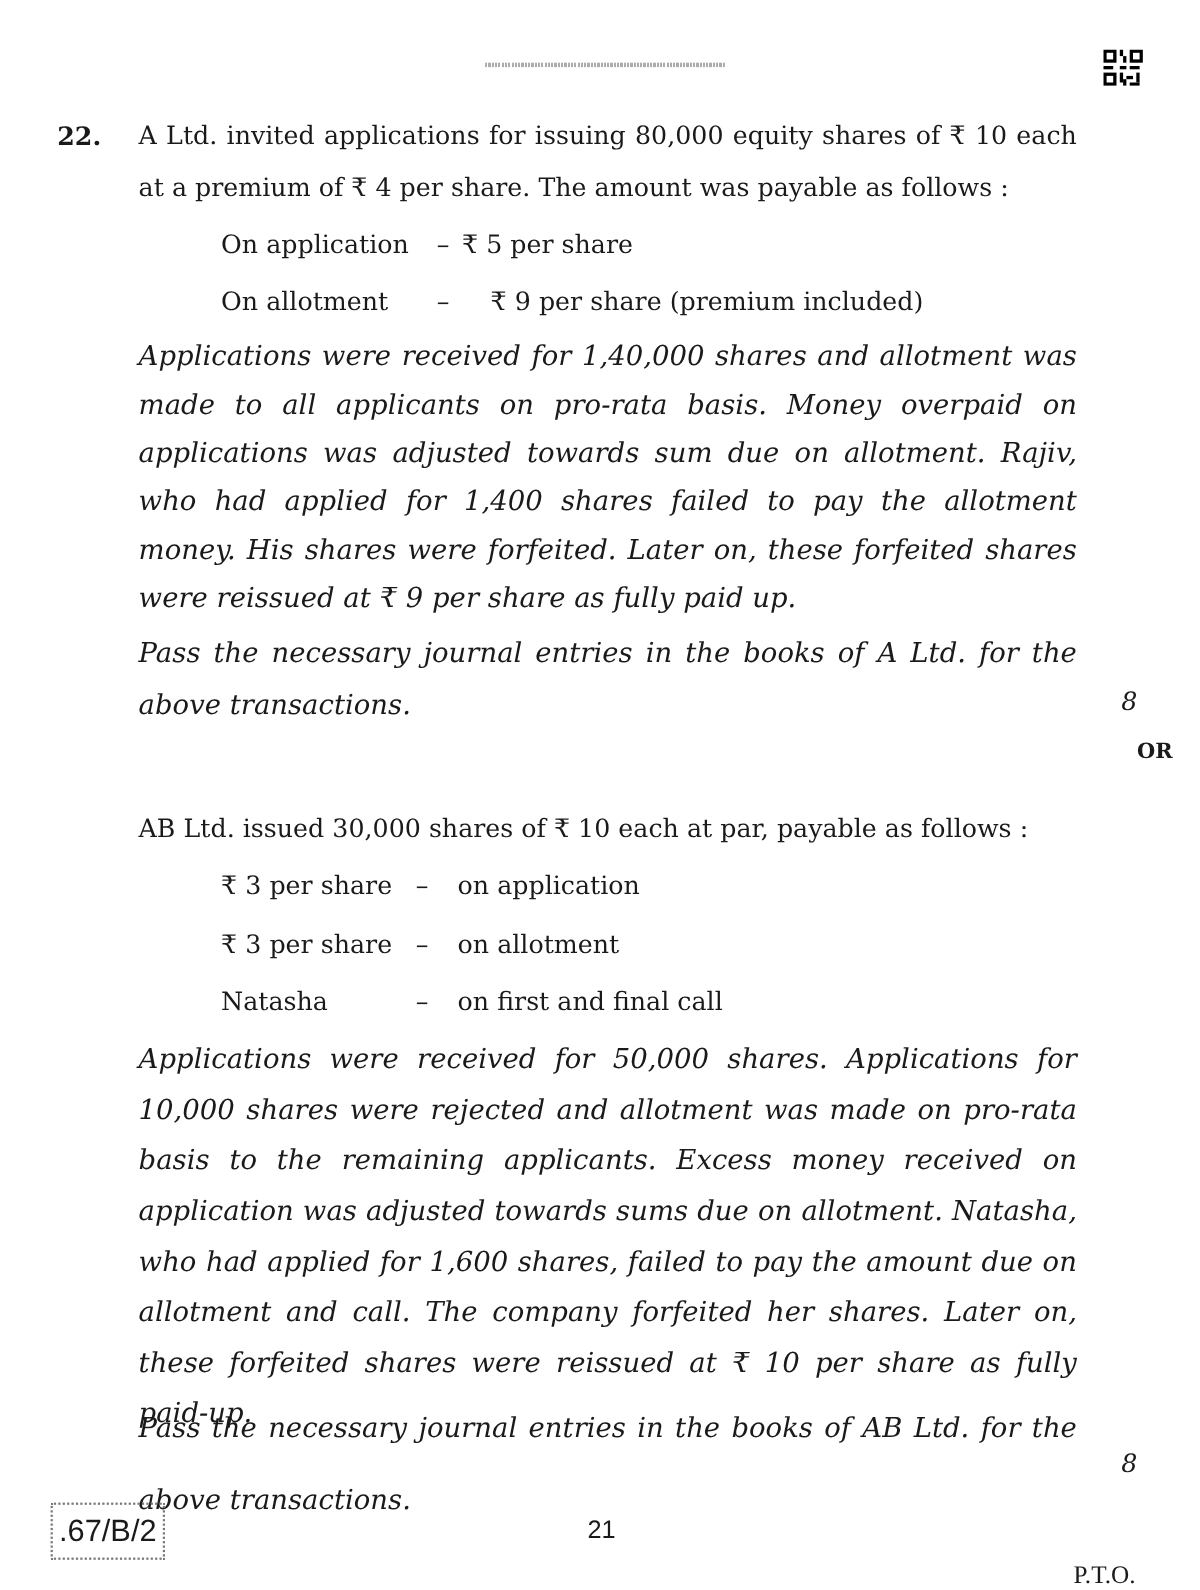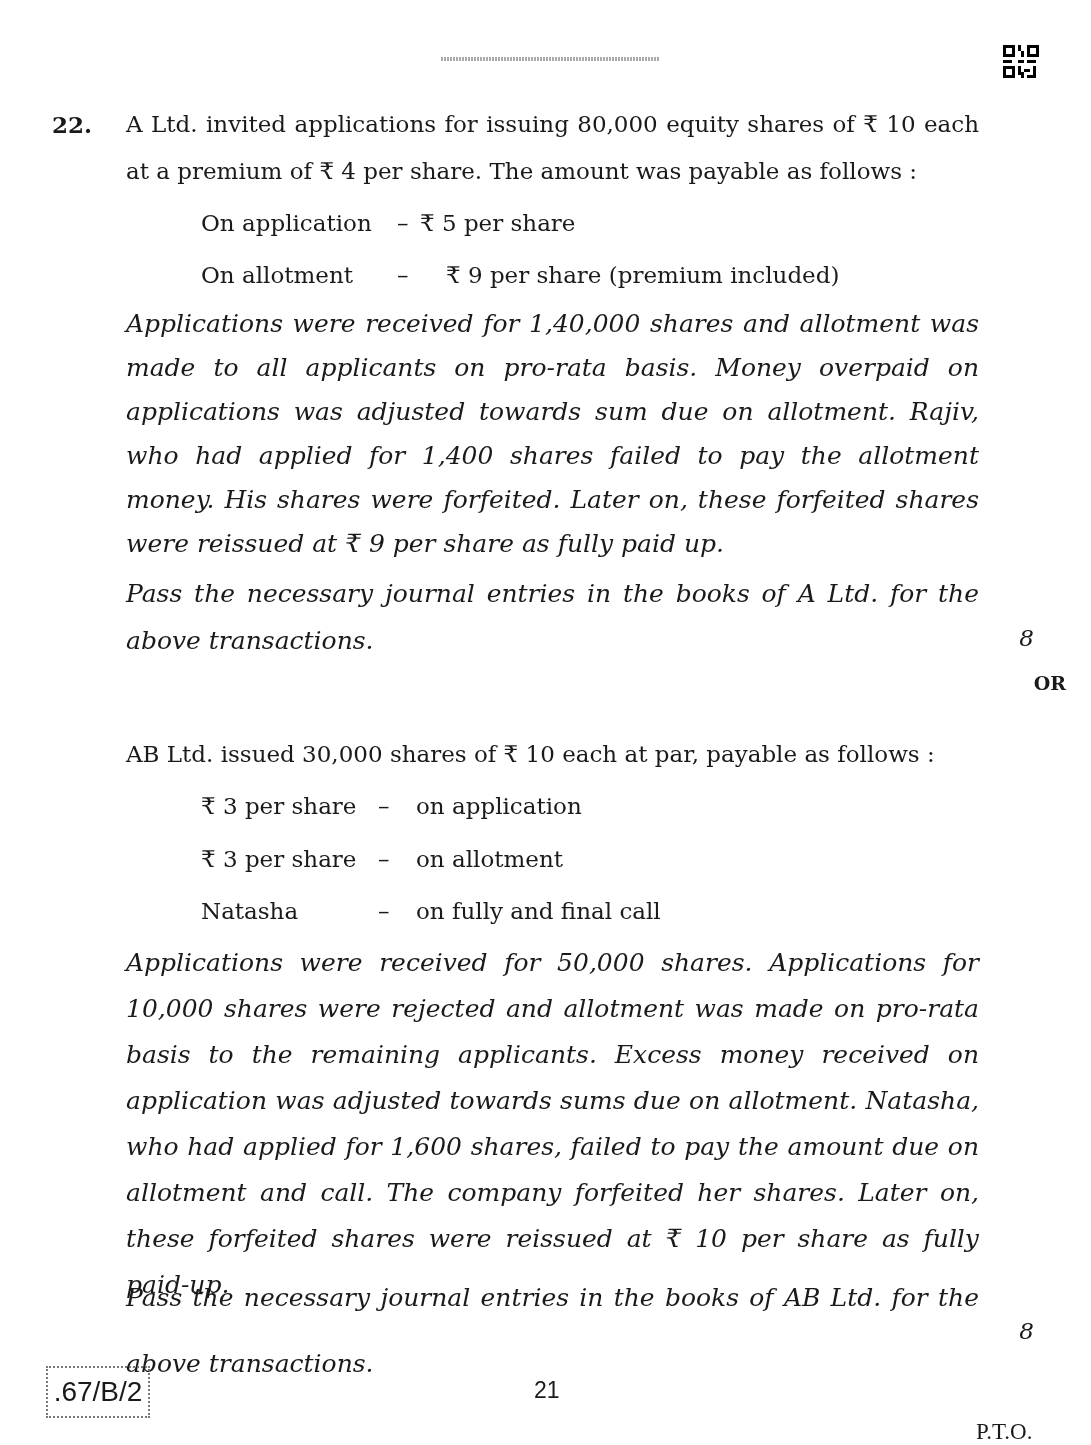--- a/index.html
+++ b/index.html
@@ -98,21 +98,21 @@
   <div class="line" style="left:201px; top:793px;">₹ 3 per share</div>
   <div class="line" style="left:378px; top:793px;">–</div>
   <div class="line" style="left:416px; top:793px;">on application</div>
 
   <div class="line" style="left:201px; top:846px;">₹ 3 per share</div>
   <div class="line" style="left:378px; top:846px;">–</div>
   <div class="line" style="left:416px; top:846px;">on allotment</div>
 
   <div class="line" style="left:201px; top:898px;">Natasha</div>
   <div class="line" style="left:378px; top:898px;">–</div>
-  <div class="line" style="left:416px; top:898px;">on fully and final call</div>
+  <div class="line" style="left:416px; top:898px;">on first and final call</div>
 </div>
 
 <div class="para" style="top:940px; line-height:46px;">Applications were received for 50,000 shares. Applications for 10,000 shares were rejected and allotment was made on pro-rata basis to the remaining applicants. Excess money received on application was adjusted towards sums due on allotment. Natasha, who had applied for 1,600 shares, failed to pay the amount due on allotment and call. The company forfeited her shares. Later on, these forfeited shares were reissued at ₹ 10 per share as fully paid-up.</div>
 <div class="para" style="top:1265px; line-height:66px;">Pass the necessary journal entries in the books of AB Ltd. for the above transactions.</div>
 <div class="marks" style="top:1318px;">8</div>
 
 <div class="footer-code">.67/B/2</div>
 <div class="footer-page">21</div>
 <div class="footer-pto">P.T.O.</div>
 

